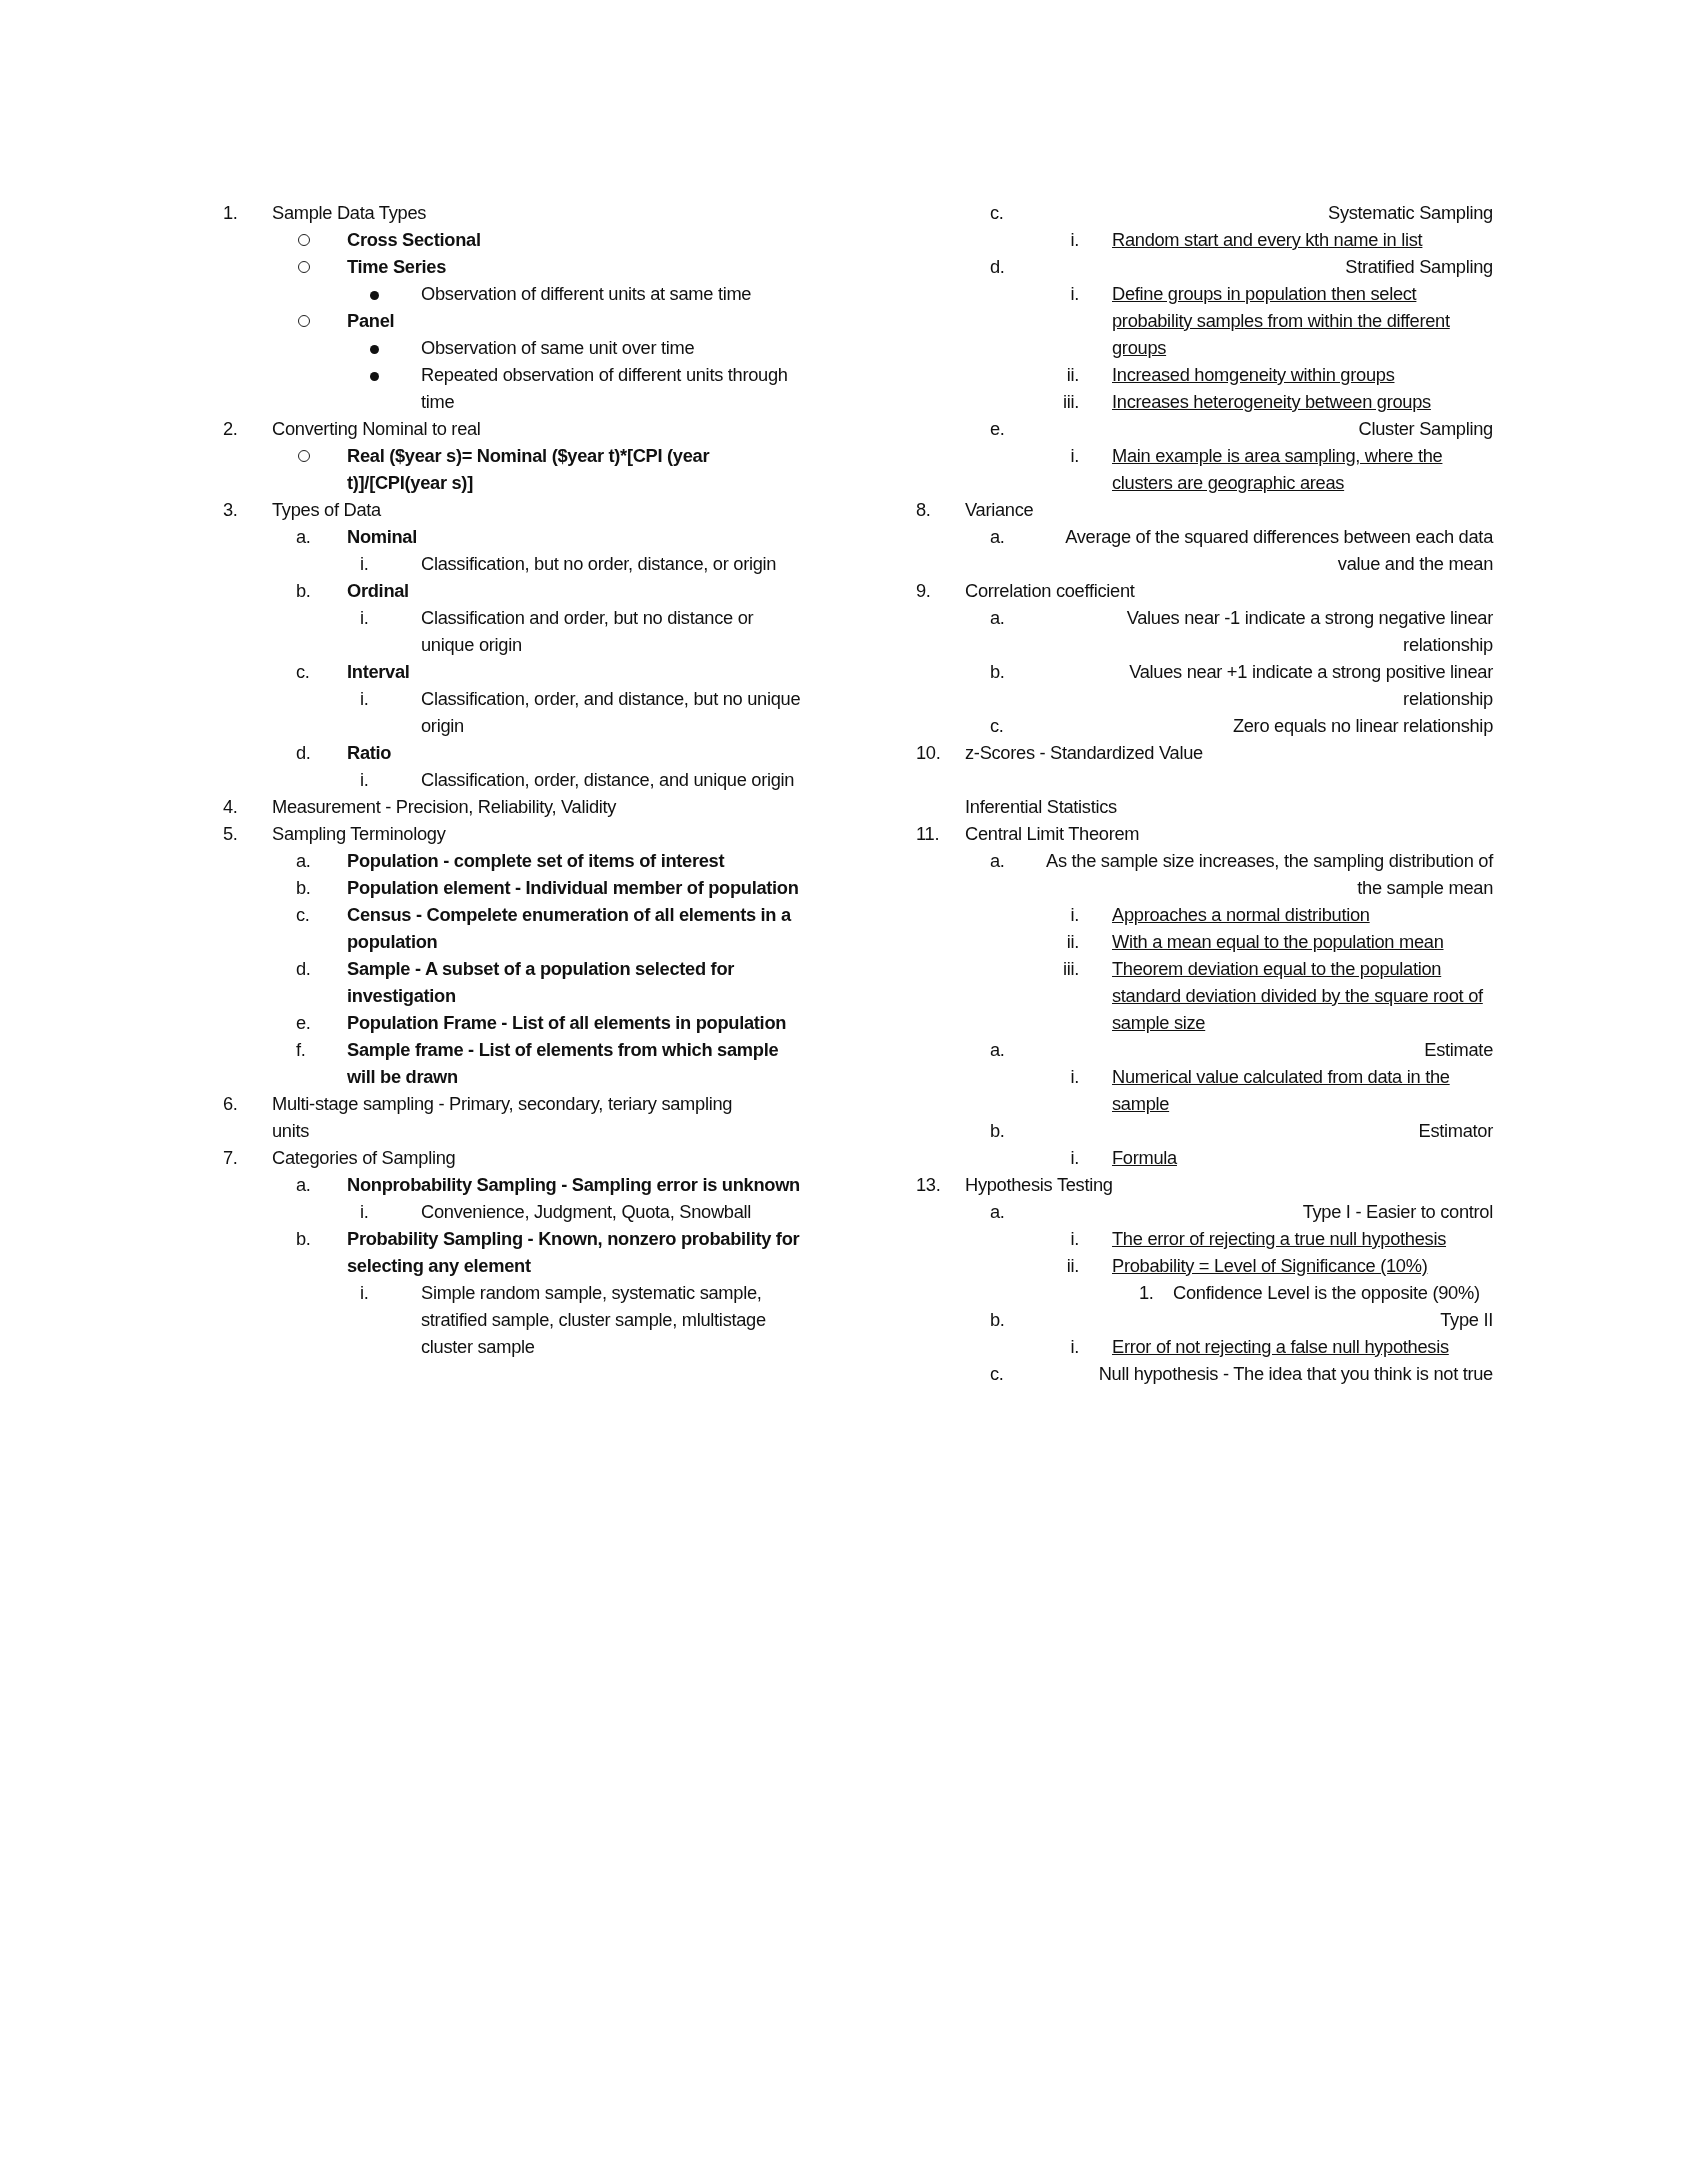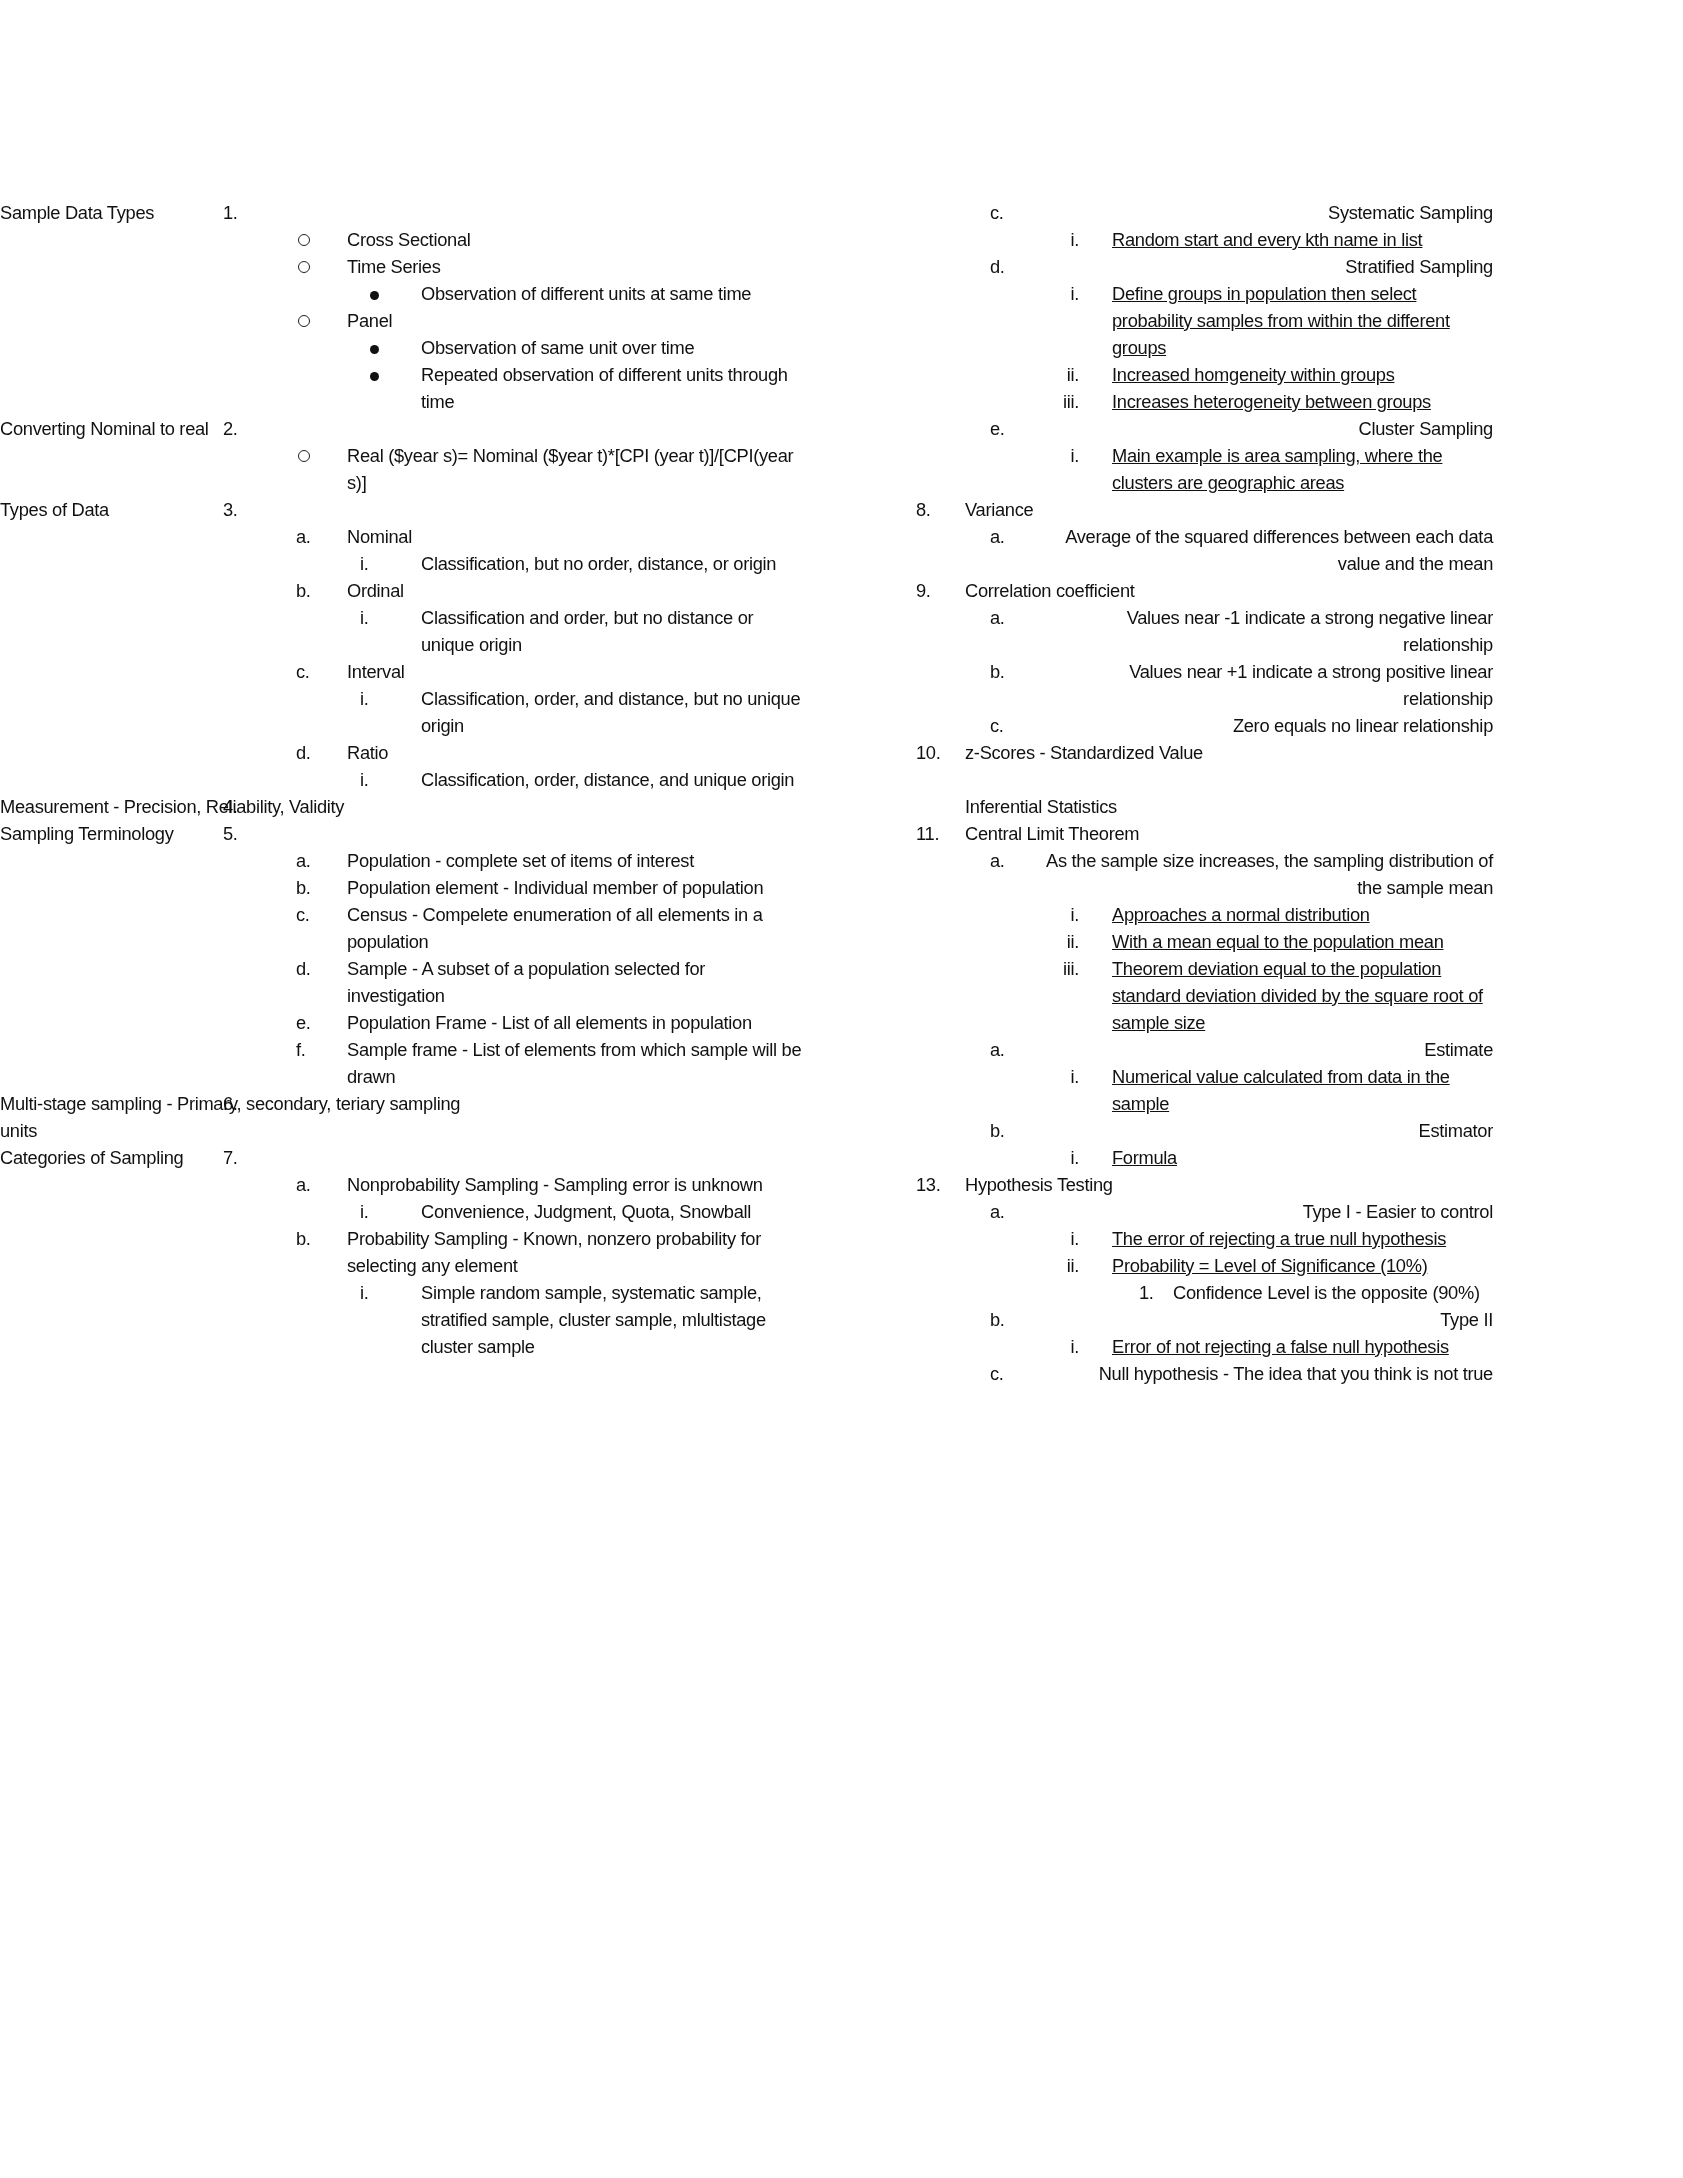--- a/index.html
+++ b/index.html
@@ -5,22 +5,22 @@
   html, body { margin:0; padding:0; background:#ffffff; }
   body { width:1683px; height:2178px; position:relative; overflow:hidden;
          font-family:"Liberation Sans", sans-serif; color:#111; }
   .col { position:absolute; top:199px; }
   .col-left { left:0; width:812px; }
   .col-right { left:693px; width:990px; }
   .row { position:relative; font-size:18.3px; line-height:27px; letter-spacing:-0.3px; }
   .marker { position:absolute; top:0; white-space:nowrap; }
   .text { display:block; }
   
-  .L1 .marker { left:223px; } .L1 .text { width:495px; }
-  .L2 .marker { left:296px; } .L2 .text { margin-left:347px; width:455px; }
+  .L1 .marker { left:223px; } .L1 .text { margin-left:272px; width:495px; }
+  .L2 .marker { left:296px; } .L2 .text { margin-left:347px; width:455px;font-weight:bold; }
   .L3 .marker { left:360px; } .L3 .text { margin-left:421px; width:381px; }
   
   .R1 .marker { left:223px; } .R1 .text { margin-left:272px; width:515px; }
   .R2 .marker { left:297px; } .R2 .text { margin-left:345px; width:455px;text-align:right; }
   .R3 .marker { right:auto; left:350px; width:36px; text-align:right; } .R3 .text { margin-left:419px; width:386px;text-decoration:underline; }
   .R4 .marker { left:446px; } .R4 .text { margin-left:480px; width:337px; }
   .hollow { display:inline-block; width:10px; height:10px; border:1.3px solid #222; border-radius:50%; margin-top:8px; margin-left:2px; }
   .solid  { display:inline-block; width:9px; height:9px; background:#111; border-radius:50%; margin-top:9px; margin-left:10px; }
   .spacer { height:27px; }
   .heading-plain .text { margin-left:272px; }

